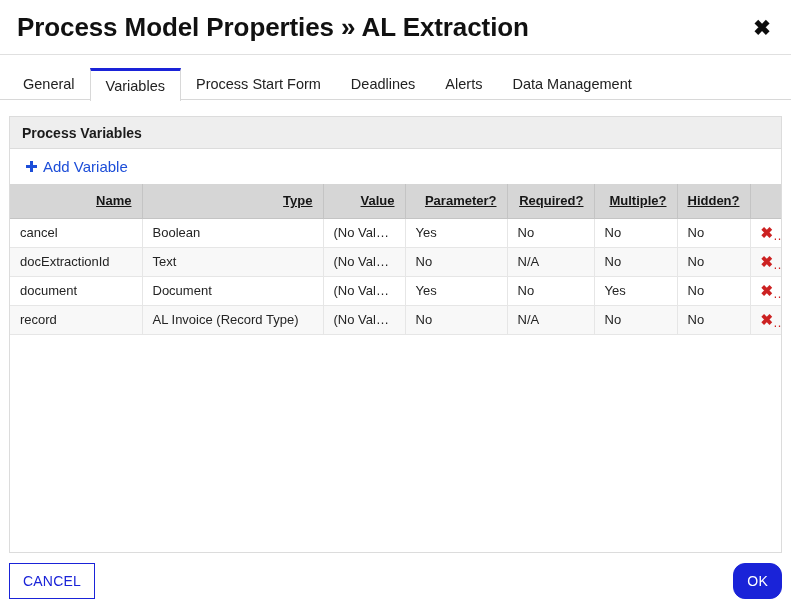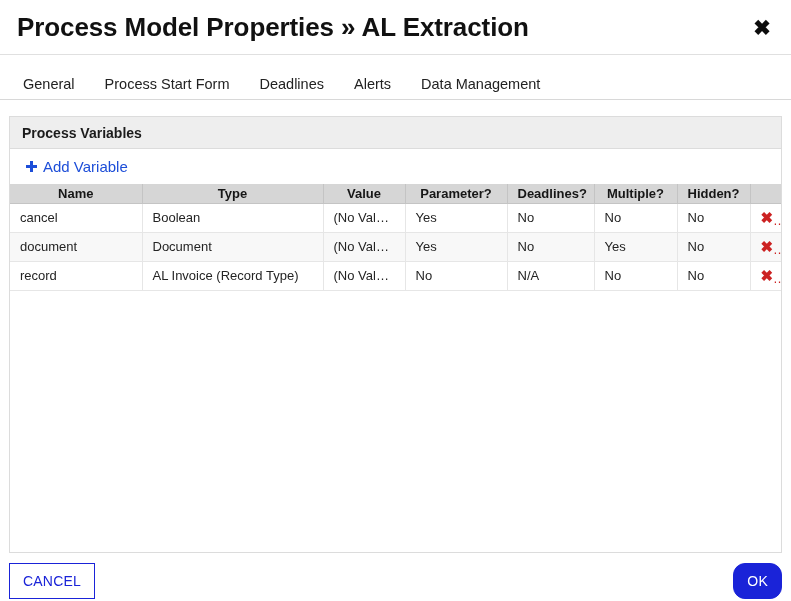--- a/index.html
+++ b/index.html
@@ -140,29 +140,30 @@
 
   
   table#var-table {
     width: 100%;
     border-collapse: collapse;
     table-layout: fixed;
     font-size: 13px;
   }
   #var-table th {
     background: #d6d6d6;
-    text-align: center;
+    text-align: right;
     font-weight: bold;
     font-size: 13px;
     color: #161616;
-    height: 19px;
+    height: 34px;
     padding: 0 10px;
     border-right: 1px solid #c4c4c4;
     border-bottom: 1px solid #c4c4c4;
     white-space: nowrap;
+    text-decoration: underline;
   }
   #var-table th:last-child { border-right: none; }
   #var-table td {
     height: 29px;
     padding: 0 10px;
     color: #242424;
     border-right: 1px solid #e6e6e6;
     border-bottom: 1px solid #e6e6e6;
     white-space: nowrap;
     overflow: hidden;
@@ -237,20 +238,23 @@
 <div id="dialog">
 
   <div id="header">
     <div id="dialog-title">Process Model Properties » AL Extraction</div>
     <div id="close-btn">✖</div>
   </div>
 
   <div id="tabbar">
     <div class="tab">
       <span>General</span>
+    </div>
+    <div class="tab active">
+      <span>Variables</span>
     </div>
     <div class="tab">
       <span>Process Start Form</span>
     </div>
     <div class="tab">
       <span>Deadlines</span>
     </div>
     <div class="tab">
       <span>Alerts</span>
     </div>
@@ -279,40 +283,52 @@
           <col class="c-multiple">
           <col class="c-hidden">
           <col class="c-del">
       </colgroup>
       <thead>
         <tr>
           <th>Name</th>
           <th>Type</th>
           <th>Value</th>
           <th>Parameter?</th>
-          <th>Deadlines?</th>
+          <th>Required?</th>
           <th>Multiple?</th>
           <th>Hidden?</th>
           <th></th>
         </tr>
       </thead>
       <tbody>
         <tr>
           <td>cancel</td>
           <td>Boolean</td>
           <td class="novalue">(No Value)</td>
           <td>Yes</td>
           <td>No</td>
           <td>No</td>
           <td>No</td>
           <td class="delete-cell">
             <span class="delete-icon">✖</span>
           </td>
         </tr>
         <tr>
+          <td>docExtractionId</td>
+          <td>Text</td>
+          <td class="novalue">(No Value)</td>
+          <td>No</td>
+          <td>N/A</td>
+          <td>No</td>
+          <td>No</td>
+          <td class="delete-cell">
+            <span class="delete-icon">✖</span>
+          </td>
+        </tr>
+        <tr>
           <td>document</td>
           <td>Document</td>
           <td class="novalue">(No Value)</td>
           <td>Yes</td>
           <td>No</td>
           <td>Yes</td>
           <td>No</td>
           <td class="delete-cell">
             <span class="delete-icon">✖</span>
           </td>

